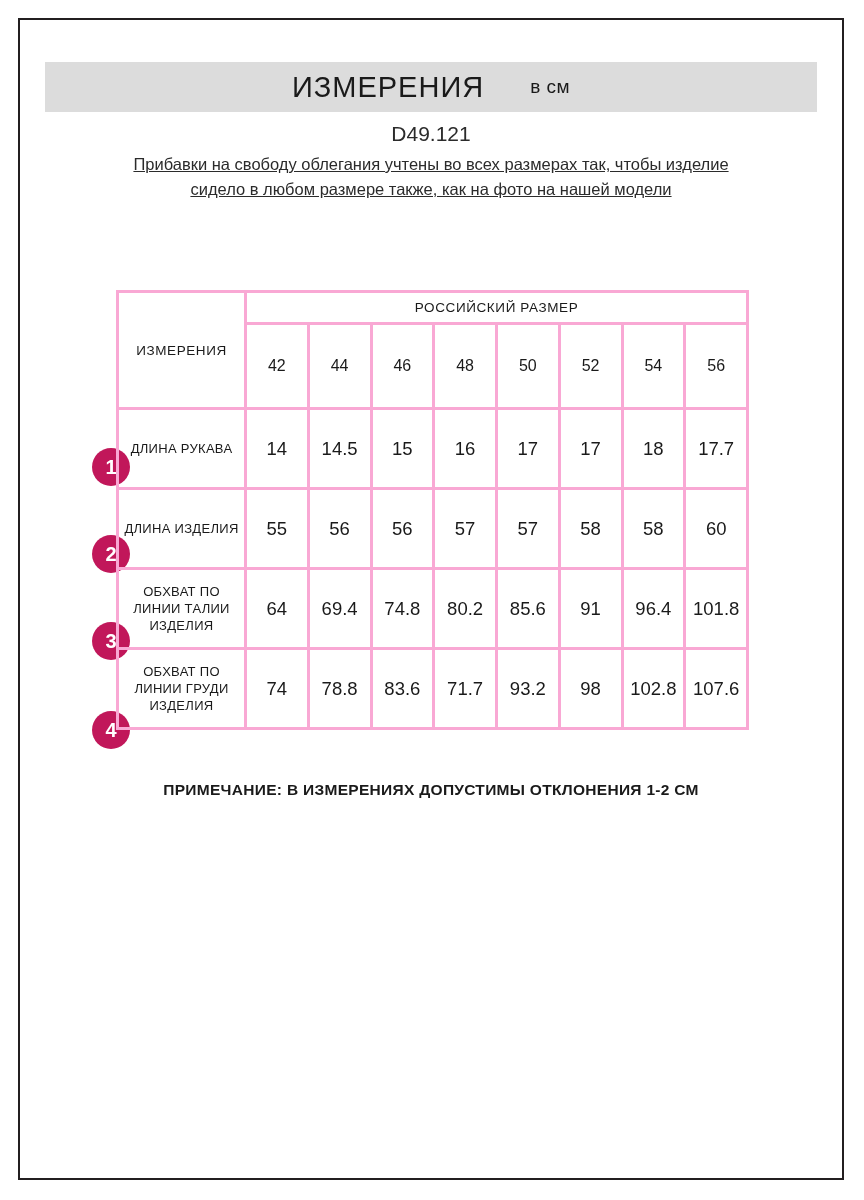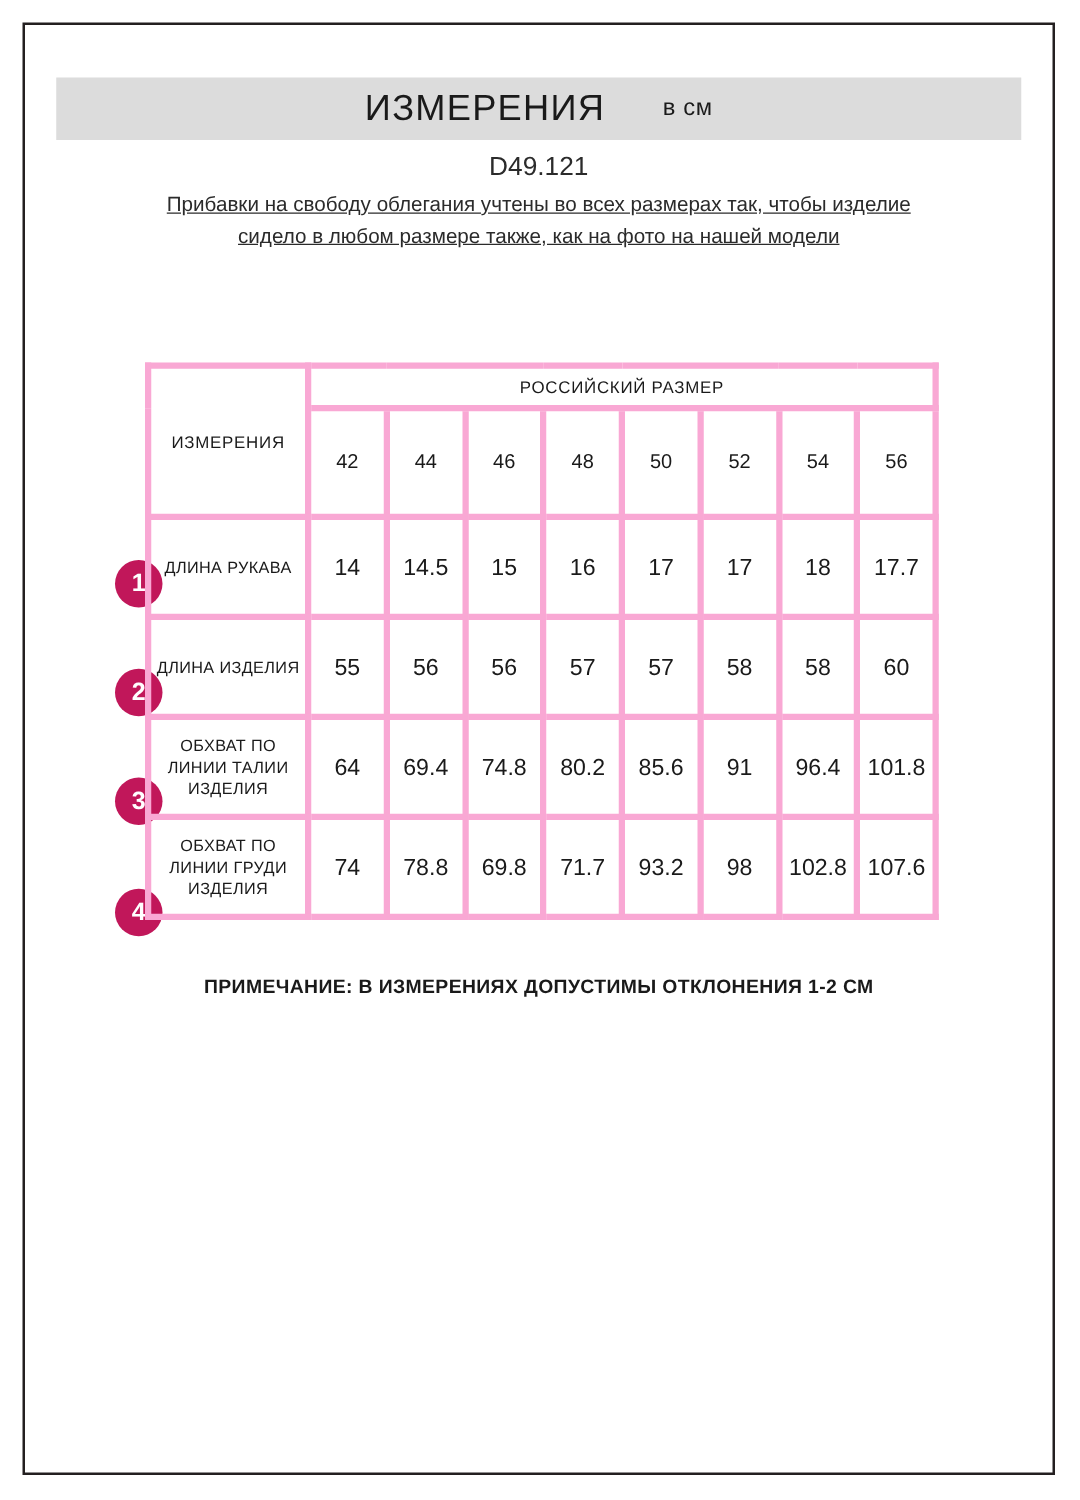--- a/index.html
+++ b/index.html
@@ -92,21 +92,21 @@
     left: 98px;
     top: 272px;
     width: 630px;
   }
   table.measure {
     border-collapse: collapse;
     width: 630px;
     table-layout: fixed;
   }
   table.measure td, table.measure th {
-    border: 5px solid #f9a8d4;
+    border: 3px solid #f9a8d4;
     text-align: center;
     vertical-align: middle;
     font-weight: normal;
     color: #1a1a1a;
   }
   .col-label { width: 128px; }
   .col-size  { width: 62.75px; }
 
   .ru-size-head {
     height: 27px;
@@ -251,21 +251,21 @@
           <td class="row-value">85.6</td>
           <td class="row-value">91</td>
           <td class="row-value">96.4</td>
           <td class="row-value">101.8</td>
         </tr>
 
         <tr class="data-row">
           <td class="row-label">ОБХВАТ ПО ЛИНИИ ГРУДИ ИЗДЕЛИЯ</td>
           <td class="row-value">74</td>
           <td class="row-value">78.8</td>
-          <td class="row-value">69.8</td>
+          <td class="row-value">83.6</td>
           <td class="row-value">71.7</td>
           <td class="row-value">93.2</td>
           <td class="row-value">98</td>
           <td class="row-value">102.8</td>
           <td class="row-value">107.6</td>
         </tr>
       </tbody>
     </table>
   </div>
 

